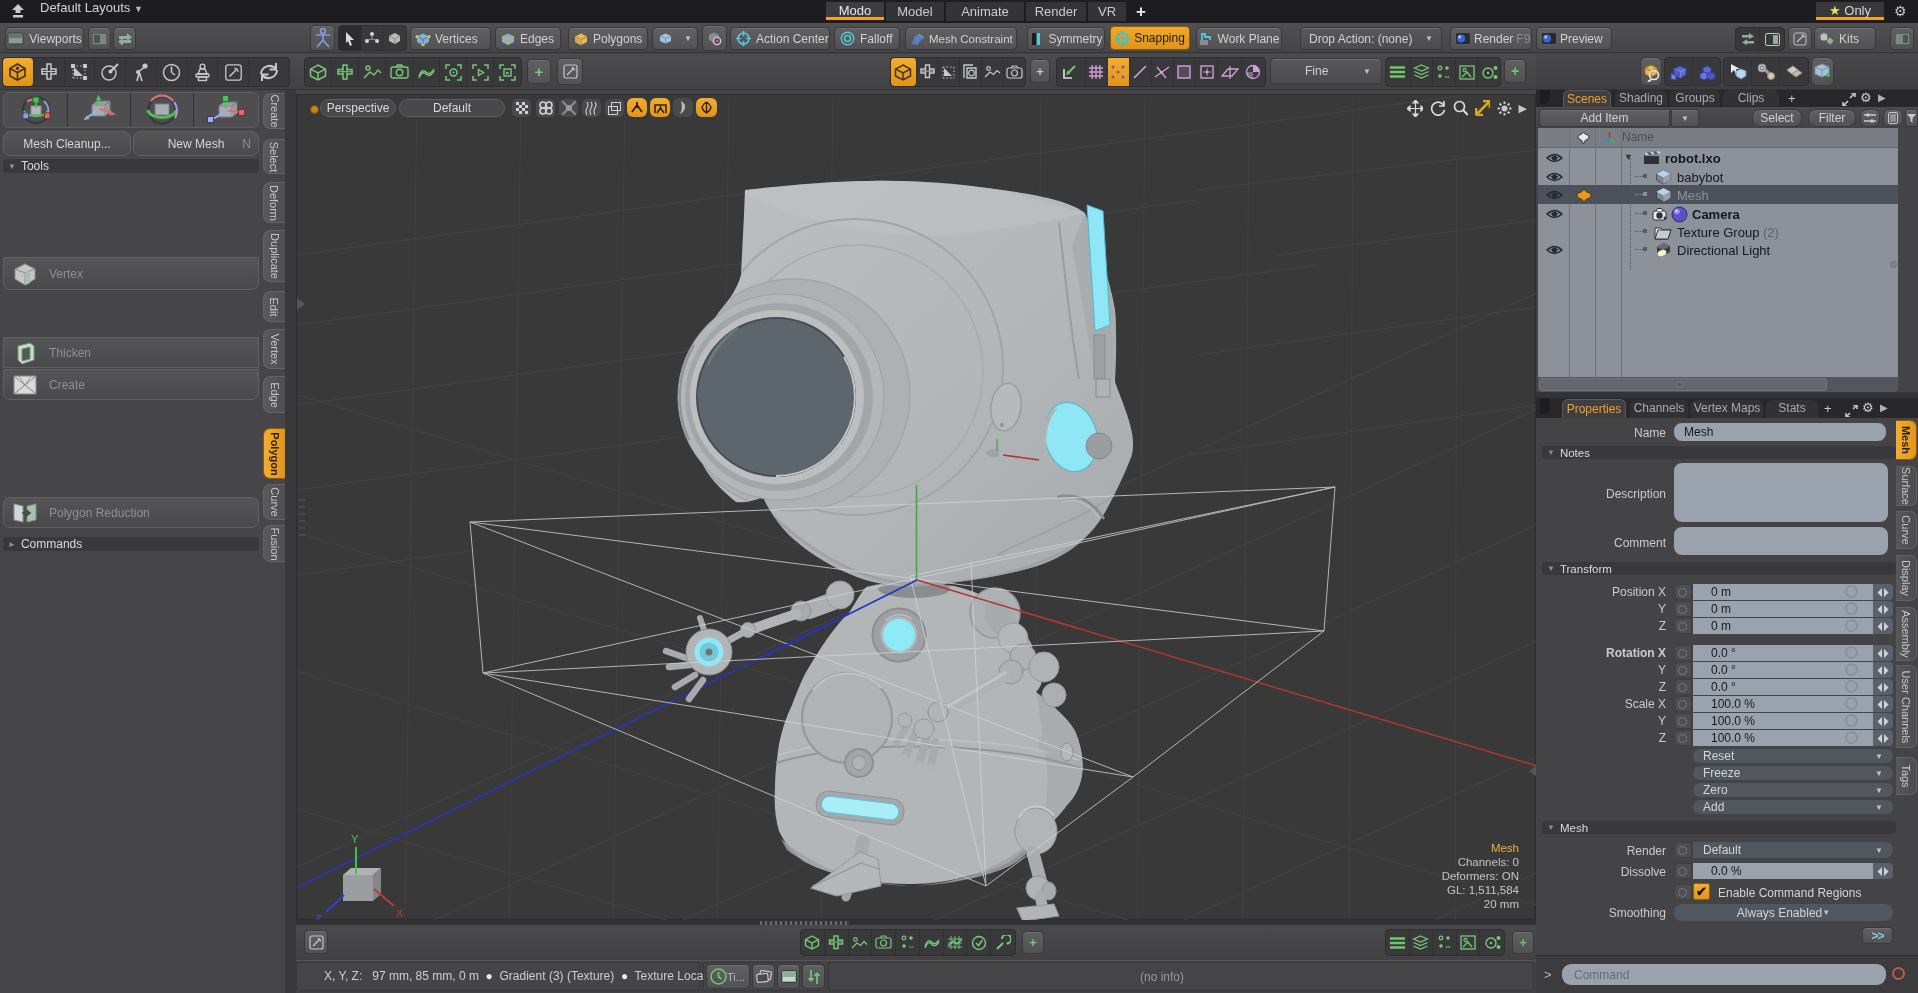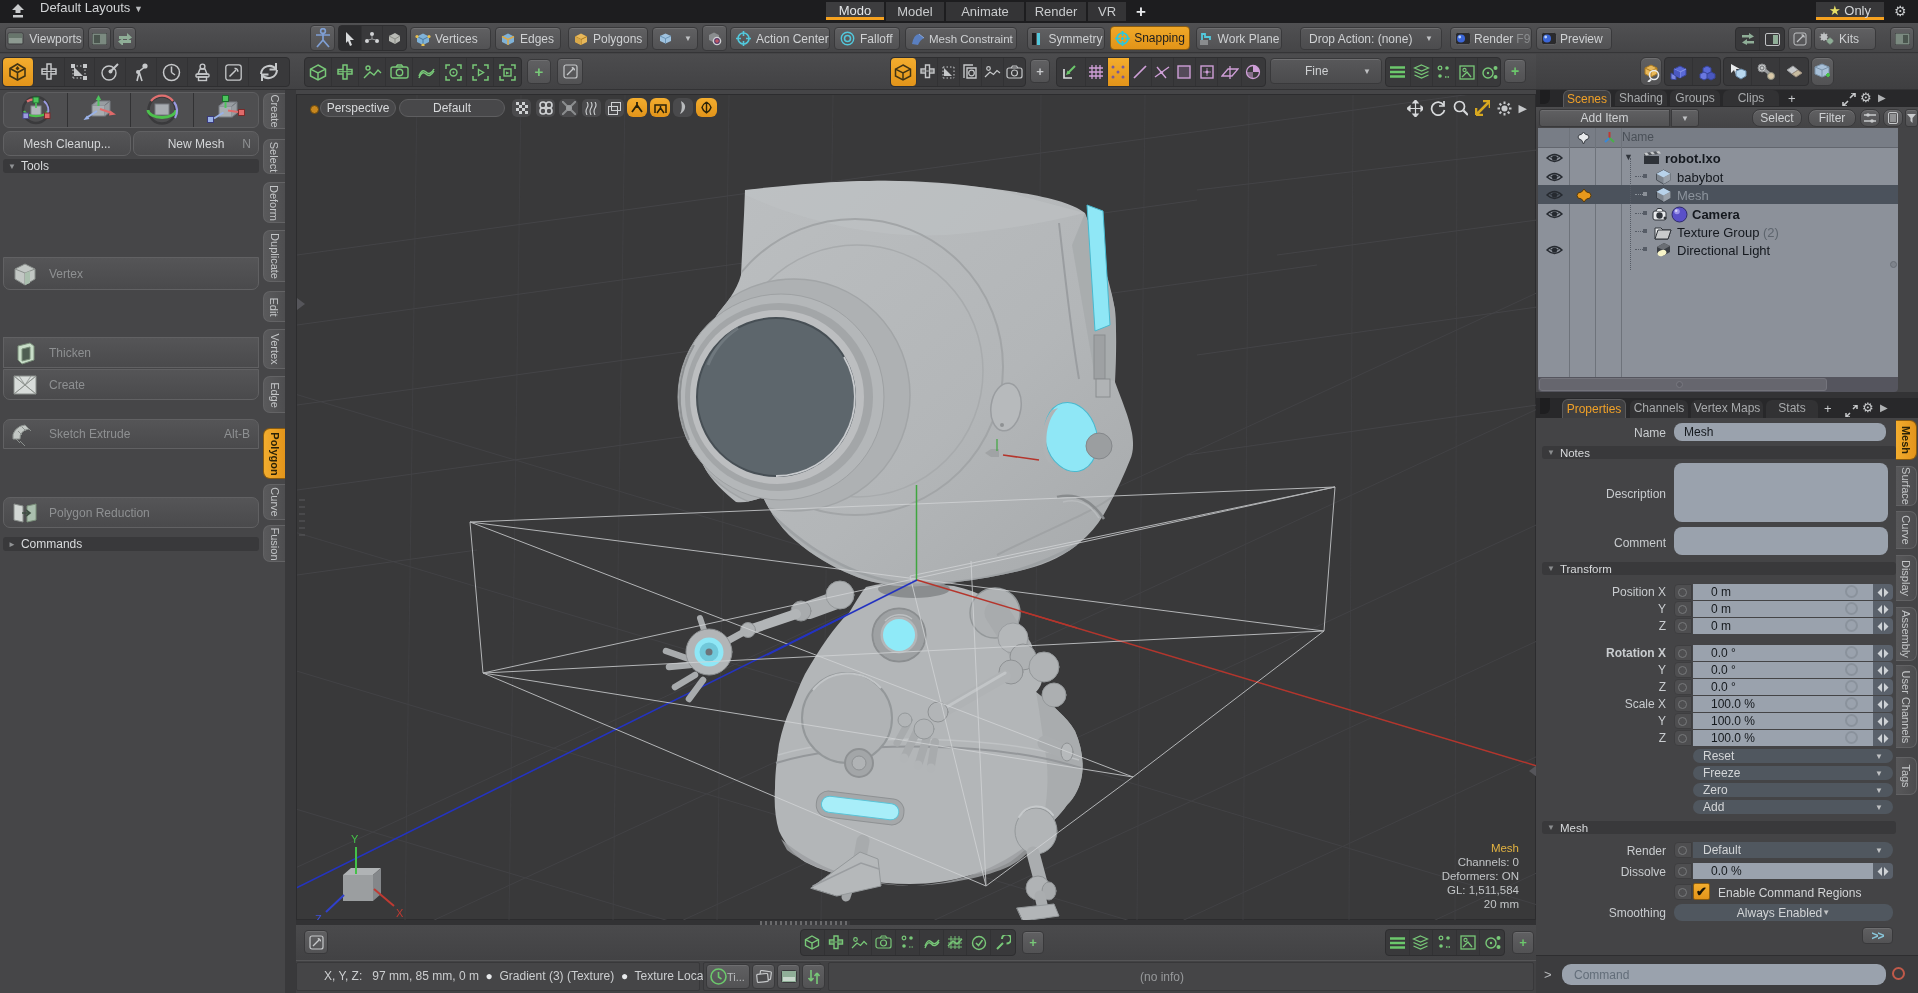--- a/index.html
+++ b/index.html
@@ -538,29 +538,20 @@
         <path d="M12 9 L20 7 L20 19 L12 21Z" fill="#4e5e52" stroke="#7a8f7a"></path>
       </svg>
  <span style="color:#8e9092">Thicken</span>
     </div>
 <div class="tbtn abs" style="left:3px;top:369px;width:256px;height:31px;border-radius:0 0 7px 7px;padding-left:6px;">
  <svg width="30" height="26" style="margin-right:9px">
         <path d="M4 4 h22 v18 h-22Z" fill="#d8dcda" stroke="#8a8f8c"></path>
         <path d="M4 4 L15 13 L26 4 M4 22 L15 13 L26 22 M4 4 L15 13 L4 22 M26 4 L15 13 L26 22 M9 4 L15 13 L21 4" stroke="#8a8f8c" stroke-width="0.8" fill="none"></path>
       </svg>
  <span style="color:#8e9092">Create</span>
-    </div>
-<div class="tbtn abs" style="left:3px;top:419px;width:256px;height:30px;border-radius:7px 7px 0 0;padding-left:6px;">
- <svg width="30" height="26" style="margin-right:9px">
-        <path d="M3 18 a14 12 0 0 1 12 -14 l4 4 a10 9 0 0 0 -9 10 Z" fill="#c2c7c4" stroke="#8a8f8c"></path>
-        <path d="M6 18 l4 4 M8 10 l4 4 M12 6 l4 4" stroke="#8a8f8c"></path>
-        <path d="M15 4 l6 6 M10 20 l5 5" stroke="#8a8f8c"></path>
-      </svg>
- <span style="color:#8e9092">Sketch Extrude</span>
-      <span style="position:absolute;right:8px;color:#8e9092;">Alt-B</span>
     </div>
 <div class="tbtn abs" style="left:3px;top:497px;width:256px;height:31px;padding-left:6px;">
  <svg width="30" height="26" style="margin-right:9px">
         <path d="M4 4 L13 6 L13 22 L4 20Z" fill="#d2d7d4" stroke="#8a8f8c"></path>
         <path d="M17 6 L26 4 L26 20 L17 22Z" fill="#aabfae" stroke="#7a8f7a"></path>
         <path d="M12 13 L19 13 M16 10 L20 13 L16 16" stroke="#3e4e42" stroke-width="1.6" fill="none"></path>
       </svg>
  <span style="color:#8e9092">Polygon Reduction</span>
     </div>
 <div class="hdr abs" style="left:3px;top:537px;width:256px;height:14px;"><span style="color:#909294;font-size:8px;margin:0 5px;">►</span>Commands</div>

